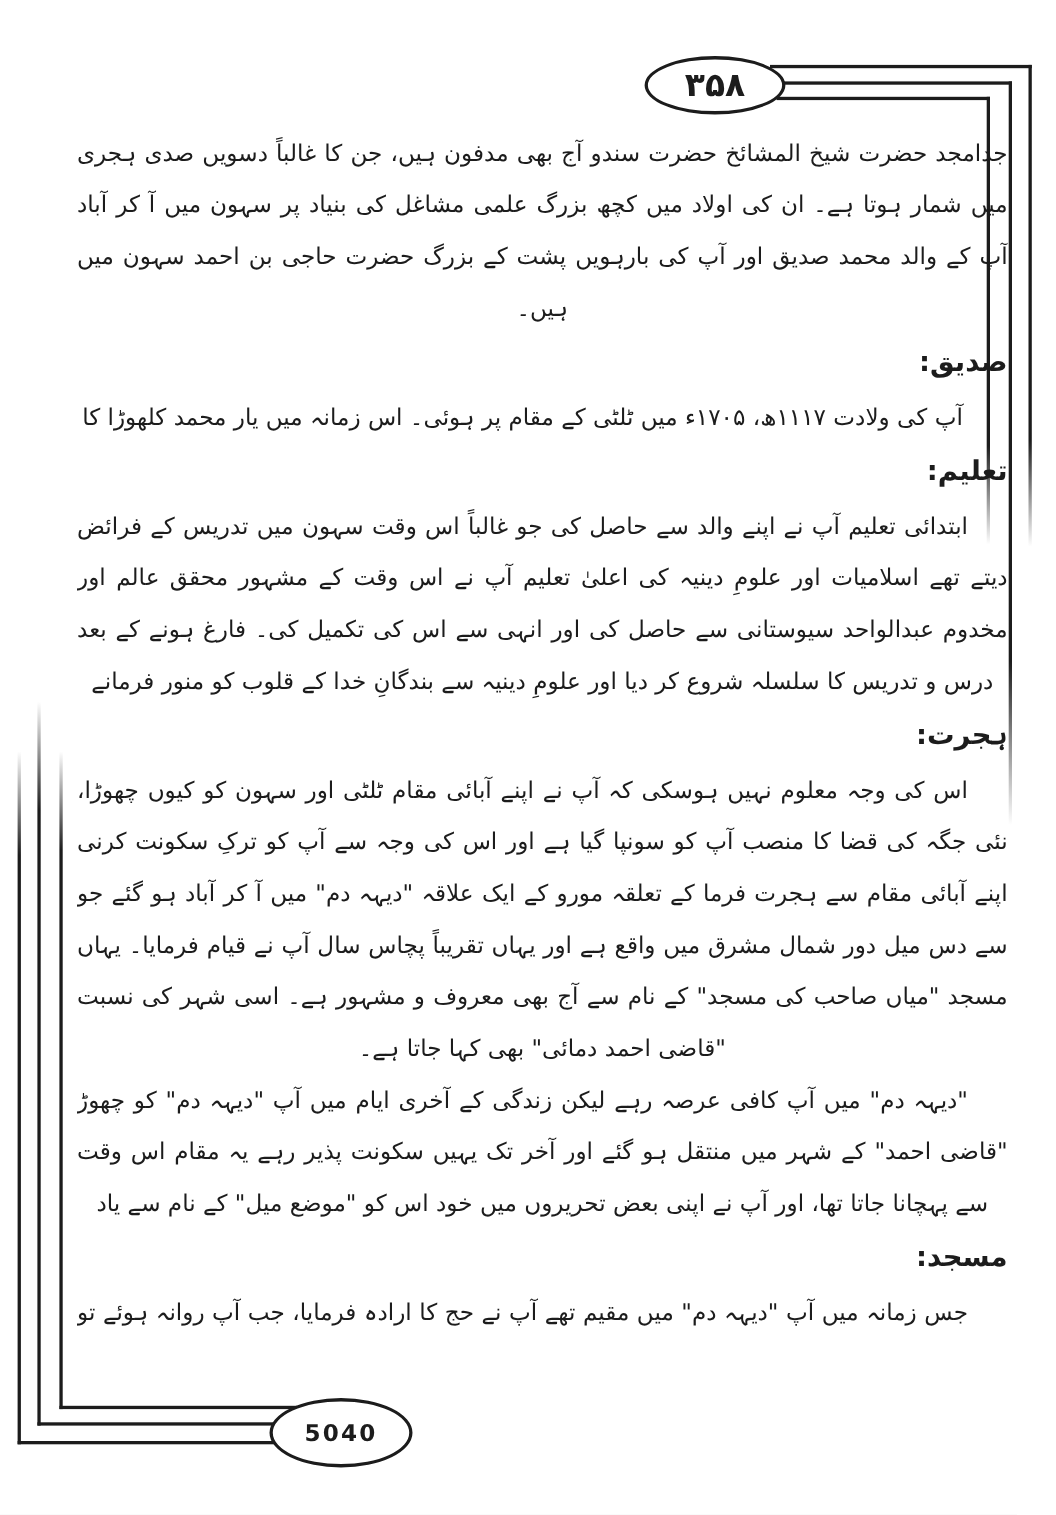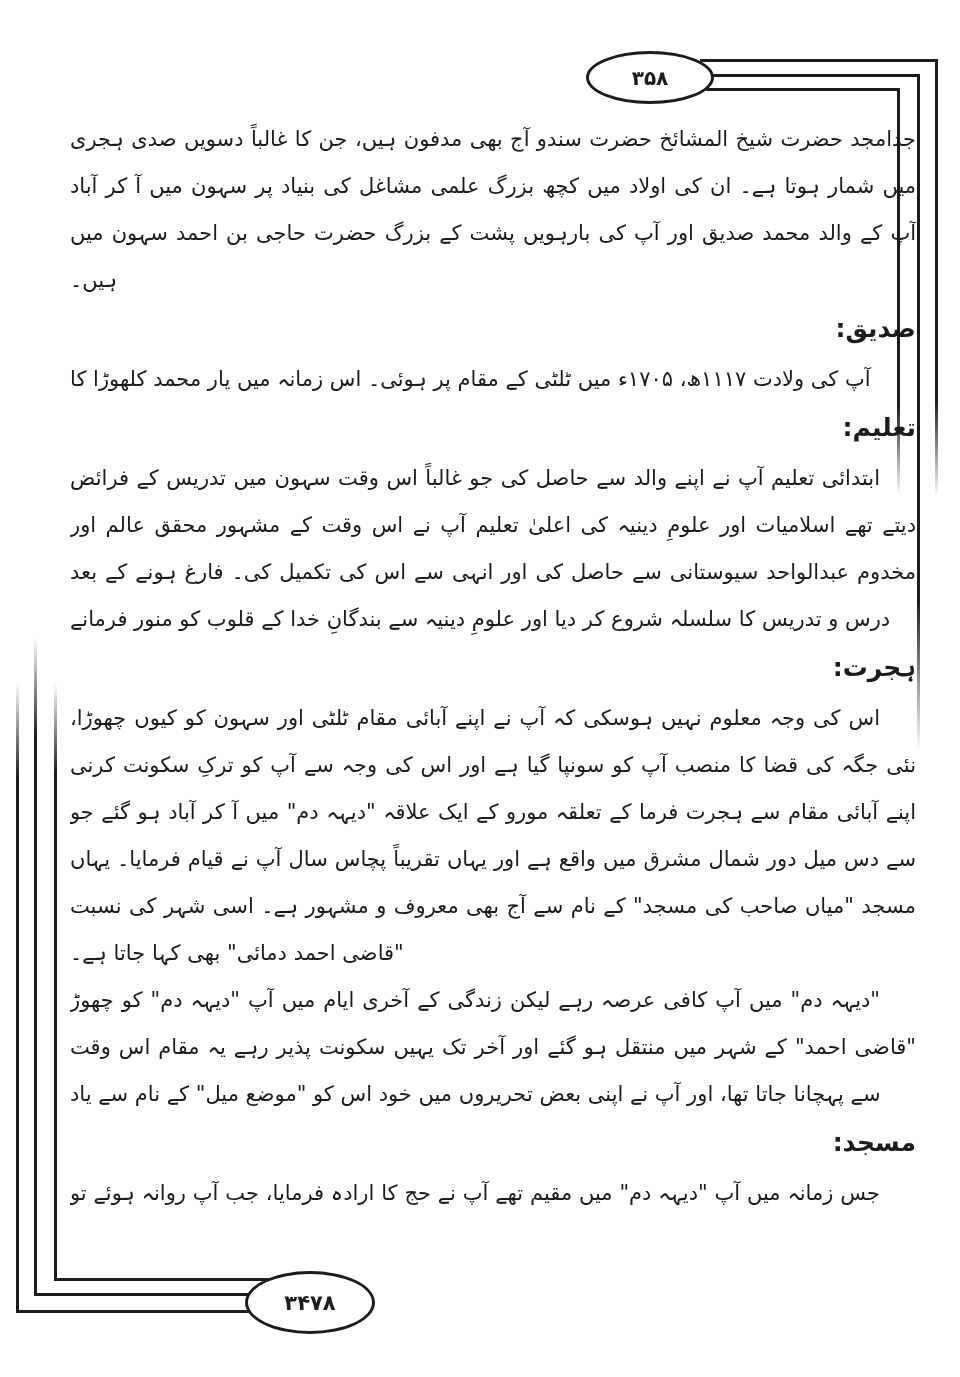--- a/index.html
+++ b/index.html
@@ -23,37 +23,37 @@
   .oval{
     position:absolute;
     border:3px solid var(--ink);
     border-radius:50%;
     background:var(--paper);
     display:flex;align-items:center;justify-content:center;
     font-weight:bold;
     z-index:3;
     letter-spacing:2px;
   }
-  .oval-top{left:586px;top:51px;width:122px;height:47px;font-size:20px;}
+  .oval-top{left:586px;top:51px;width:122px;height:47px;font-size:30px;}
   .oval-bottom{left:245px;top:1271px;width:124px;height:57px;font-size:21px;}
   
   .text-block{
     position:absolute;
     left:70px;top:116px;width:846px;
     direction:rtl;
     z-index:2;
   }
   .ln{
     font-size:21px;
     height:47px;line-height:47px;
     overflow:hidden;
     white-space:normal;
   }
   .jst{text-align:justify;text-align-last:justify;}
-  .end{text-align:left;}
+  .end{text-align:center;}
   .ind{padding-right:36px;}
   .hd{
     font-weight:bold;
     font-size:25px;
     height:52px;line-height:50px;
     text-align:right;
   }
 </style>
 </head>
 <body>
@@ -65,21 +65,21 @@
   </div>
 
   <div class="bline" style="left:700px;top:59px;width:238px;height:3px;"></div>
   <div class="bline" style="left:704px;top:74px;width:216px;height:3px;"></div>
   <div class="bline" style="left:706px;top:88px;width:194px;height:3px;"></div>
   <div class="bline fade-b" style="left:935px;top:59px;width:3px;height:438px;"></div>
   <div class="bline fade-b" style="left:917px;top:74px;width:3px;height:676px;"></div>
   <div class="bline fade-b" style="left:897px;top:88px;width:3px;height:407px;"></div>
 
   <div class="oval oval-bottom">
-    <span>۳۴۷۸</span>
+    <span>5040</span>
   </div>
 
   <div class="bline fade-t" style="left:16px;top:683px;width:3px;height:630px;"></div>
   <div class="bline fade-t" style="left:34px;top:638px;width:3px;height:658px;"></div>
   <div class="bline fade-t" style="left:54px;top:683px;width:3px;height:598px;"></div>
   <div class="bline" style="left:54px;top:1278px;width:216px;height:3px;"></div>
   <div class="bline" style="left:34px;top:1293px;width:226px;height:3px;"></div>
   <div class="bline" style="left:16px;top:1310px;width:236px;height:3px;"></div>
 
   <div class="text-block">

